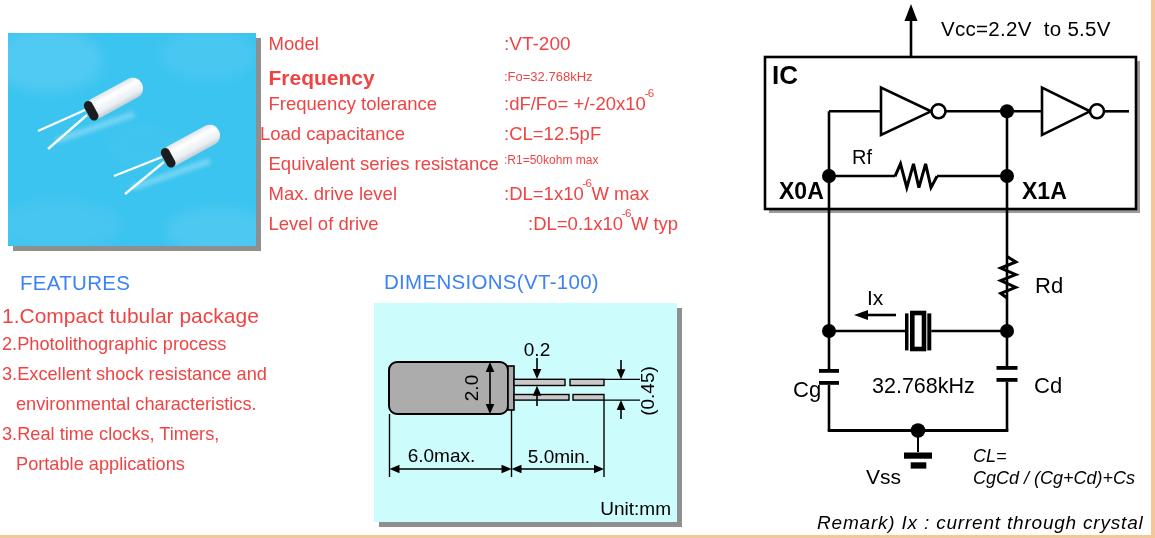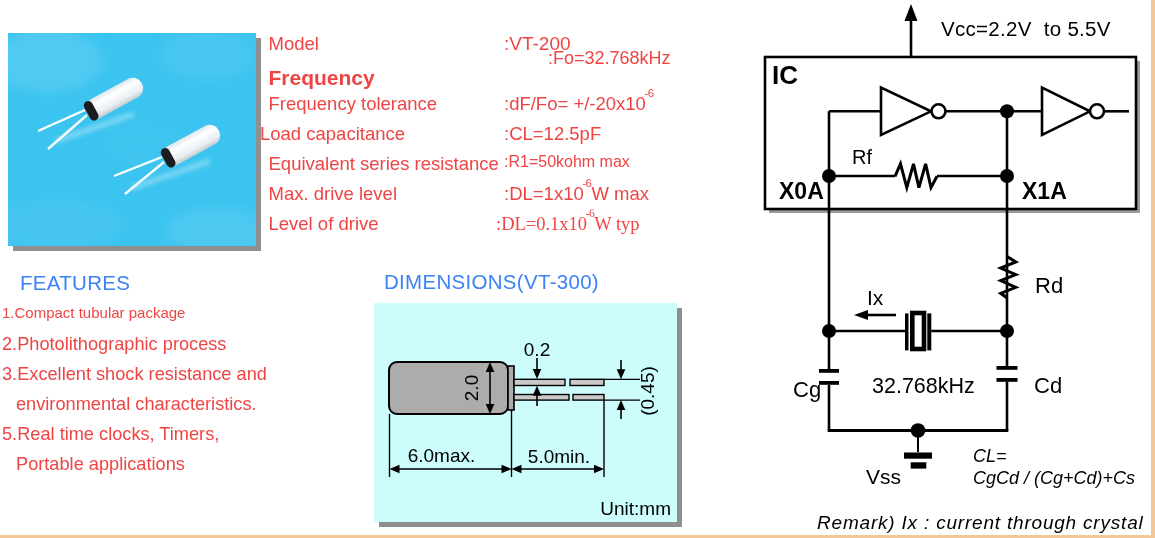--- a/index.html
+++ b/index.html
@@ -52,44 +52,44 @@
     <rect x="156" y="115.5" width="62" height="21" rx="10" fill="url(#cyl)"></rect>
     <rect x="156" y="115.5" width="9" height="21" rx="4.5" fill="#1c1c20"></rect>
   </g>
 </svg>
 </div>
 
 <div id="spec">
   <div class="txt" style="left:268.5px;top:32.5px;font-size:18.5px;">Model</div>
   <div class="txt" style="left:504px;top:32.5px;font-size:19px;">:VT-200</div>
   <div class="txt" style="left:268.5px;top:66px;font-size:21px;font-weight:bold;">Frequency</div>
-  <div class="txt" style="left:504px;top:48px;font-size:18px;margin-left:44px;">:Fo=32.768kHz</div>
+  <div class="txt" style="left:504px;top:69px;font-size:13px;">:Fo=32.768kHz</div>
   <div class="txt" style="left:268.5px;top:92.5px;font-size:18.5px;">Frequency tolerance</div>
   <div class="txt" style="left:504px;top:92.5px;font-size:18.5px;">:dF/Fo= +/-20x10<sup class="e">-6</sup></div>
   <div class="txt" style="left:260px;top:122.5px;font-size:18.5px;">Load capacitance</div>
   <div class="txt" style="left:504px;top:122.5px;font-size:18.5px;">:CL=12.5pF</div>
   <div class="txt" style="left:268.5px;top:152.5px;font-size:18.5px;text-align:right;">Equivalent series resistance</div>
-  <div class="txt" style="left:504px;top:152.5px;font-size:16px;">:R1=50kohm max</div>
+  <div class="txt" style="left:504px;top:152.5px;font-size:12px;">:R1=50kohm max</div>
   <div class="txt" style="left:268.5px;top:182.5px;font-size:18.5px;">Max. drive level</div>
   <div class="txt" style="left:504px;top:182.5px;font-size:18.5px;">:DL=1x10<sup class="e">-6</sup>W max</div>
   <div class="txt" style="left:268.5px;top:213px;font-size:18.5px;">Level of drive</div>
-  <div class="txt" style="left:496px;top:212.5px;font-size:18.5px;font-family:Liberation Serif, serif;">:DL=0.1x10<sup class="e">-6</sup>W typ</div>
+  <div class="txt" style="left:528px;top:212.5px;font-size:18.5px;">:DL=0.1x10<sup class="e">-6</sup>W typ</div>
 </div>
 
 <div class="txt blue" style="left:20px;top:270.5px;font-size:20.5px;letter-spacing:0.3px;">FEATURES</div>
 <div id="feats">
-  <div class="txt" style="left:2px;top:304px;font-size:15px;">1.Compact tubular package</div>
+  <div class="txt" style="left:2px;top:304px;font-size:21px;">1.Compact tubular package</div>
   <div class="txt" style="left:2px;top:334px;font-size:18.2px;">2.Photolithographic process</div>
   <div class="txt" style="left:2px;top:364px;font-size:18.2px;">3.Excellent shock resistance and</div>
   <div class="txt" style="left:16px;top:394px;font-size:18.2px;">environmental characteristics.</div>
-  <div class="txt" style="left:2px;top:424px;font-size:18.2px;">5.Real time clocks, Timers,</div>
+  <div class="txt" style="left:2px;top:424px;font-size:18.2px;">3.Real time clocks, Timers,</div>
   <div class="txt" style="left:16px;top:454px;font-size:18.2px;">Portable applications</div>
 </div>
 
-<div class="txt blue" style="left:384px;top:270px;font-size:20.5px;letter-spacing:0.3px;">DIMENSIONS(VT-300)</div>
+<div class="txt blue" style="left:384px;top:270px;font-size:20.5px;letter-spacing:0.3px;">DIMENSIONS(VT-100)</div>
 <div class="abs" style="left:374px;top:303px;width:303px;height:219px;background:#ccfcfc;box-shadow:5px 5px 0 #8f8f8f;"></div>
 <svg class="abs" style="left:374px;top:303px;" width="303" height="219" viewBox="0 0 303 219" xmlns="http://www.w3.org/2000/svg">
 
   <rect x="15" y="59" width="119" height="52" rx="8" fill="#acacac" stroke="#000" stroke-width="2"></rect>
   <rect x="134" y="63" width="6" height="44" fill="#acacac" stroke="#000" stroke-width="1.6"></rect>
 
   <g fill="#c9c9c9" stroke="#000" stroke-width="1.4">
     <rect x="140" y="76.3" width="51" height="6.2"></rect>
     <rect x="196" y="76.3" width="34" height="6.2"></rect>
     <rect x="140" y="91.5" width="55" height="5.6"></rect>

